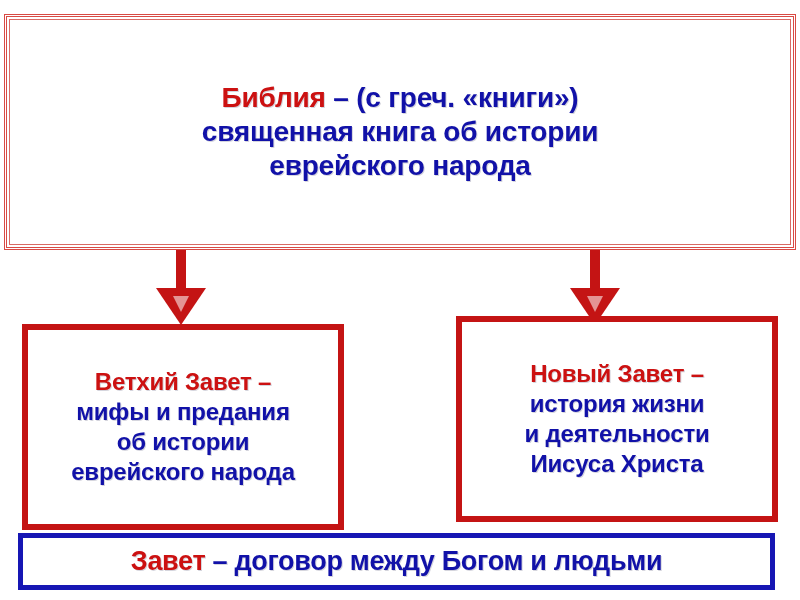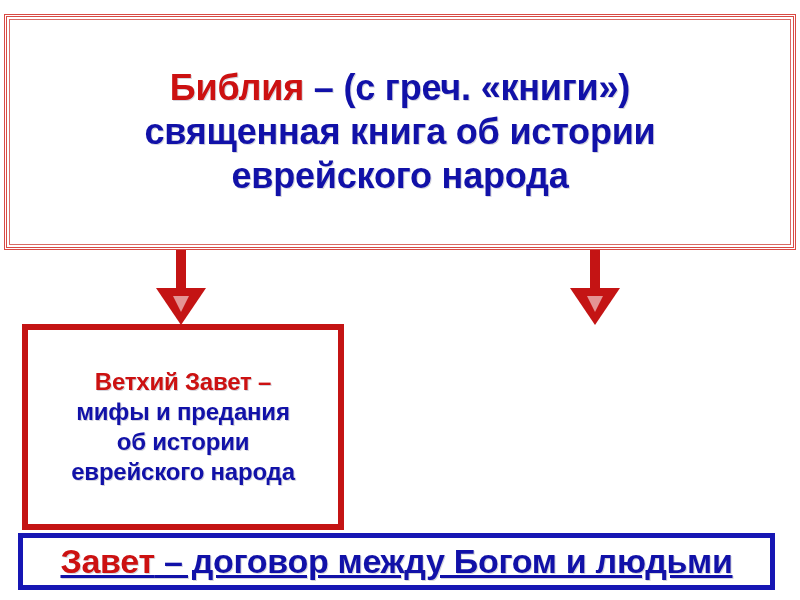--- a/index.html
+++ b/index.html
@@ -41,21 +41,21 @@
     box-sizing: border-box;
     border: 1px solid #d96a64;
     background: #ffffff;
     display: flex;
     align-items: center;
     justify-content: center;
   }
   .title-text {
     text-align: center;
     font-weight: bold;
-    font-size: 36px;
+    font-size: 28px;
     line-height: 1.22;
     letter-spacing: -0.2px;
     color: #1111a8;
     text-shadow: 1px 1px 0 rgba(150,150,170,0.40);
     padding: 0 14px;
     white-space: pre-line;
   }
   .red { color: #cc1111; }
 
   
@@ -135,26 +135,25 @@
     box-sizing: border-box;
     background: #ffffff;
     border: 5px solid #1616b4;
     display: flex;
     align-items: center;
     justify-content: center;
   }
   .bottom-text {
     text-align: left;
     font-weight: bold;
-    font-size: 34px;
+    font-size: 27px;
     letter-spacing: -0.3px;
     color: #1111a8;
     text-shadow: 1px 1px 0 rgba(150,150,170,0.40);
     white-space: nowrap;
-    text-decoration: underline;
   }
 </style>
 </head>
 <body>
 
 <div id="slide">
 
   <div class="title-box">
     <div class="title-box-inner">
       <div class="title-text"><span class="red">Библия</span><span> – (с греч. «книги»)
@@ -175,18 +174,24 @@
     <div class="arrow-notch"></div>
   </div>
 
   <div class="content-box" id="box-old">
     <div class="content-text"><span class="red">Ветхий Завет –</span><span>
 мифы и предания
 об истории
 еврейского народа</span></div>
   </div>
 
+  <div class="content-box" id="box-new">
+    <div class="content-text"><span class="red">Новый Завет –</span><span>
+история жизни
+и деятельности
+Иисуса Христа</span></div>
+  </div>
 
   <div class="bottom-bar">
     <div class="bottom-text"><span class="red">Завет</span><span> – договор между Богом и людьми</span></div>
   </div>
 
 </div>
 
 </body></html>

